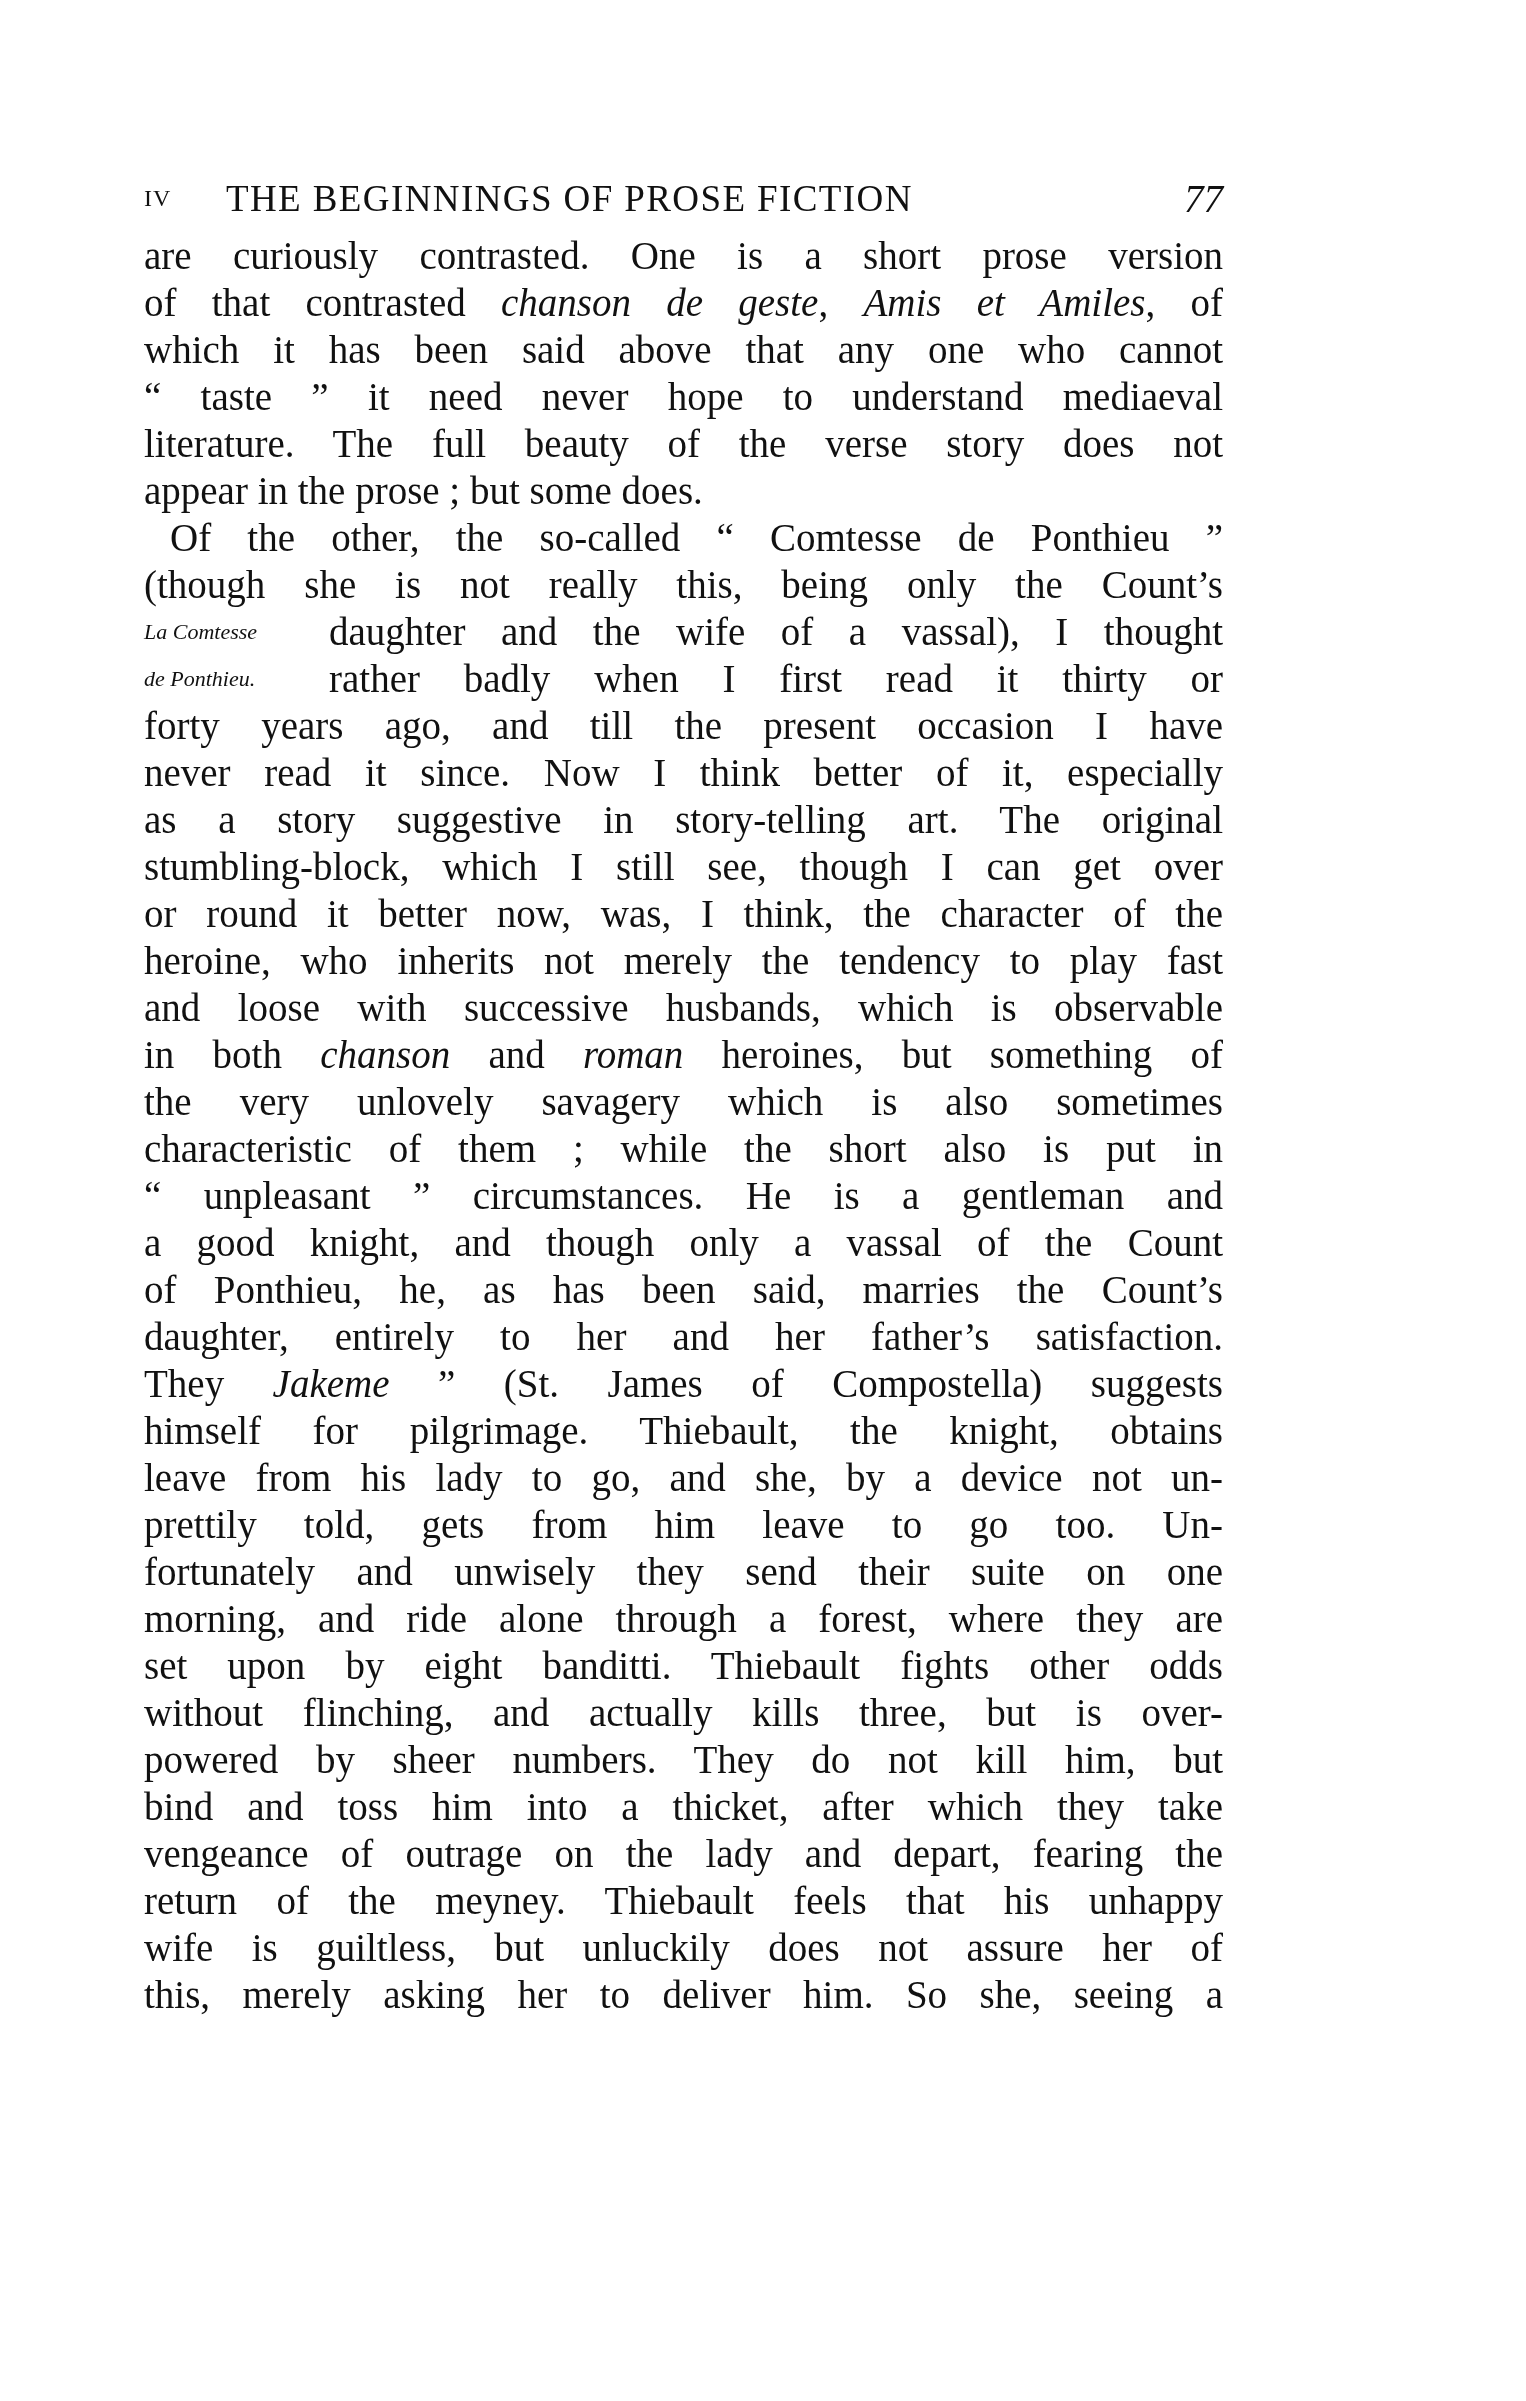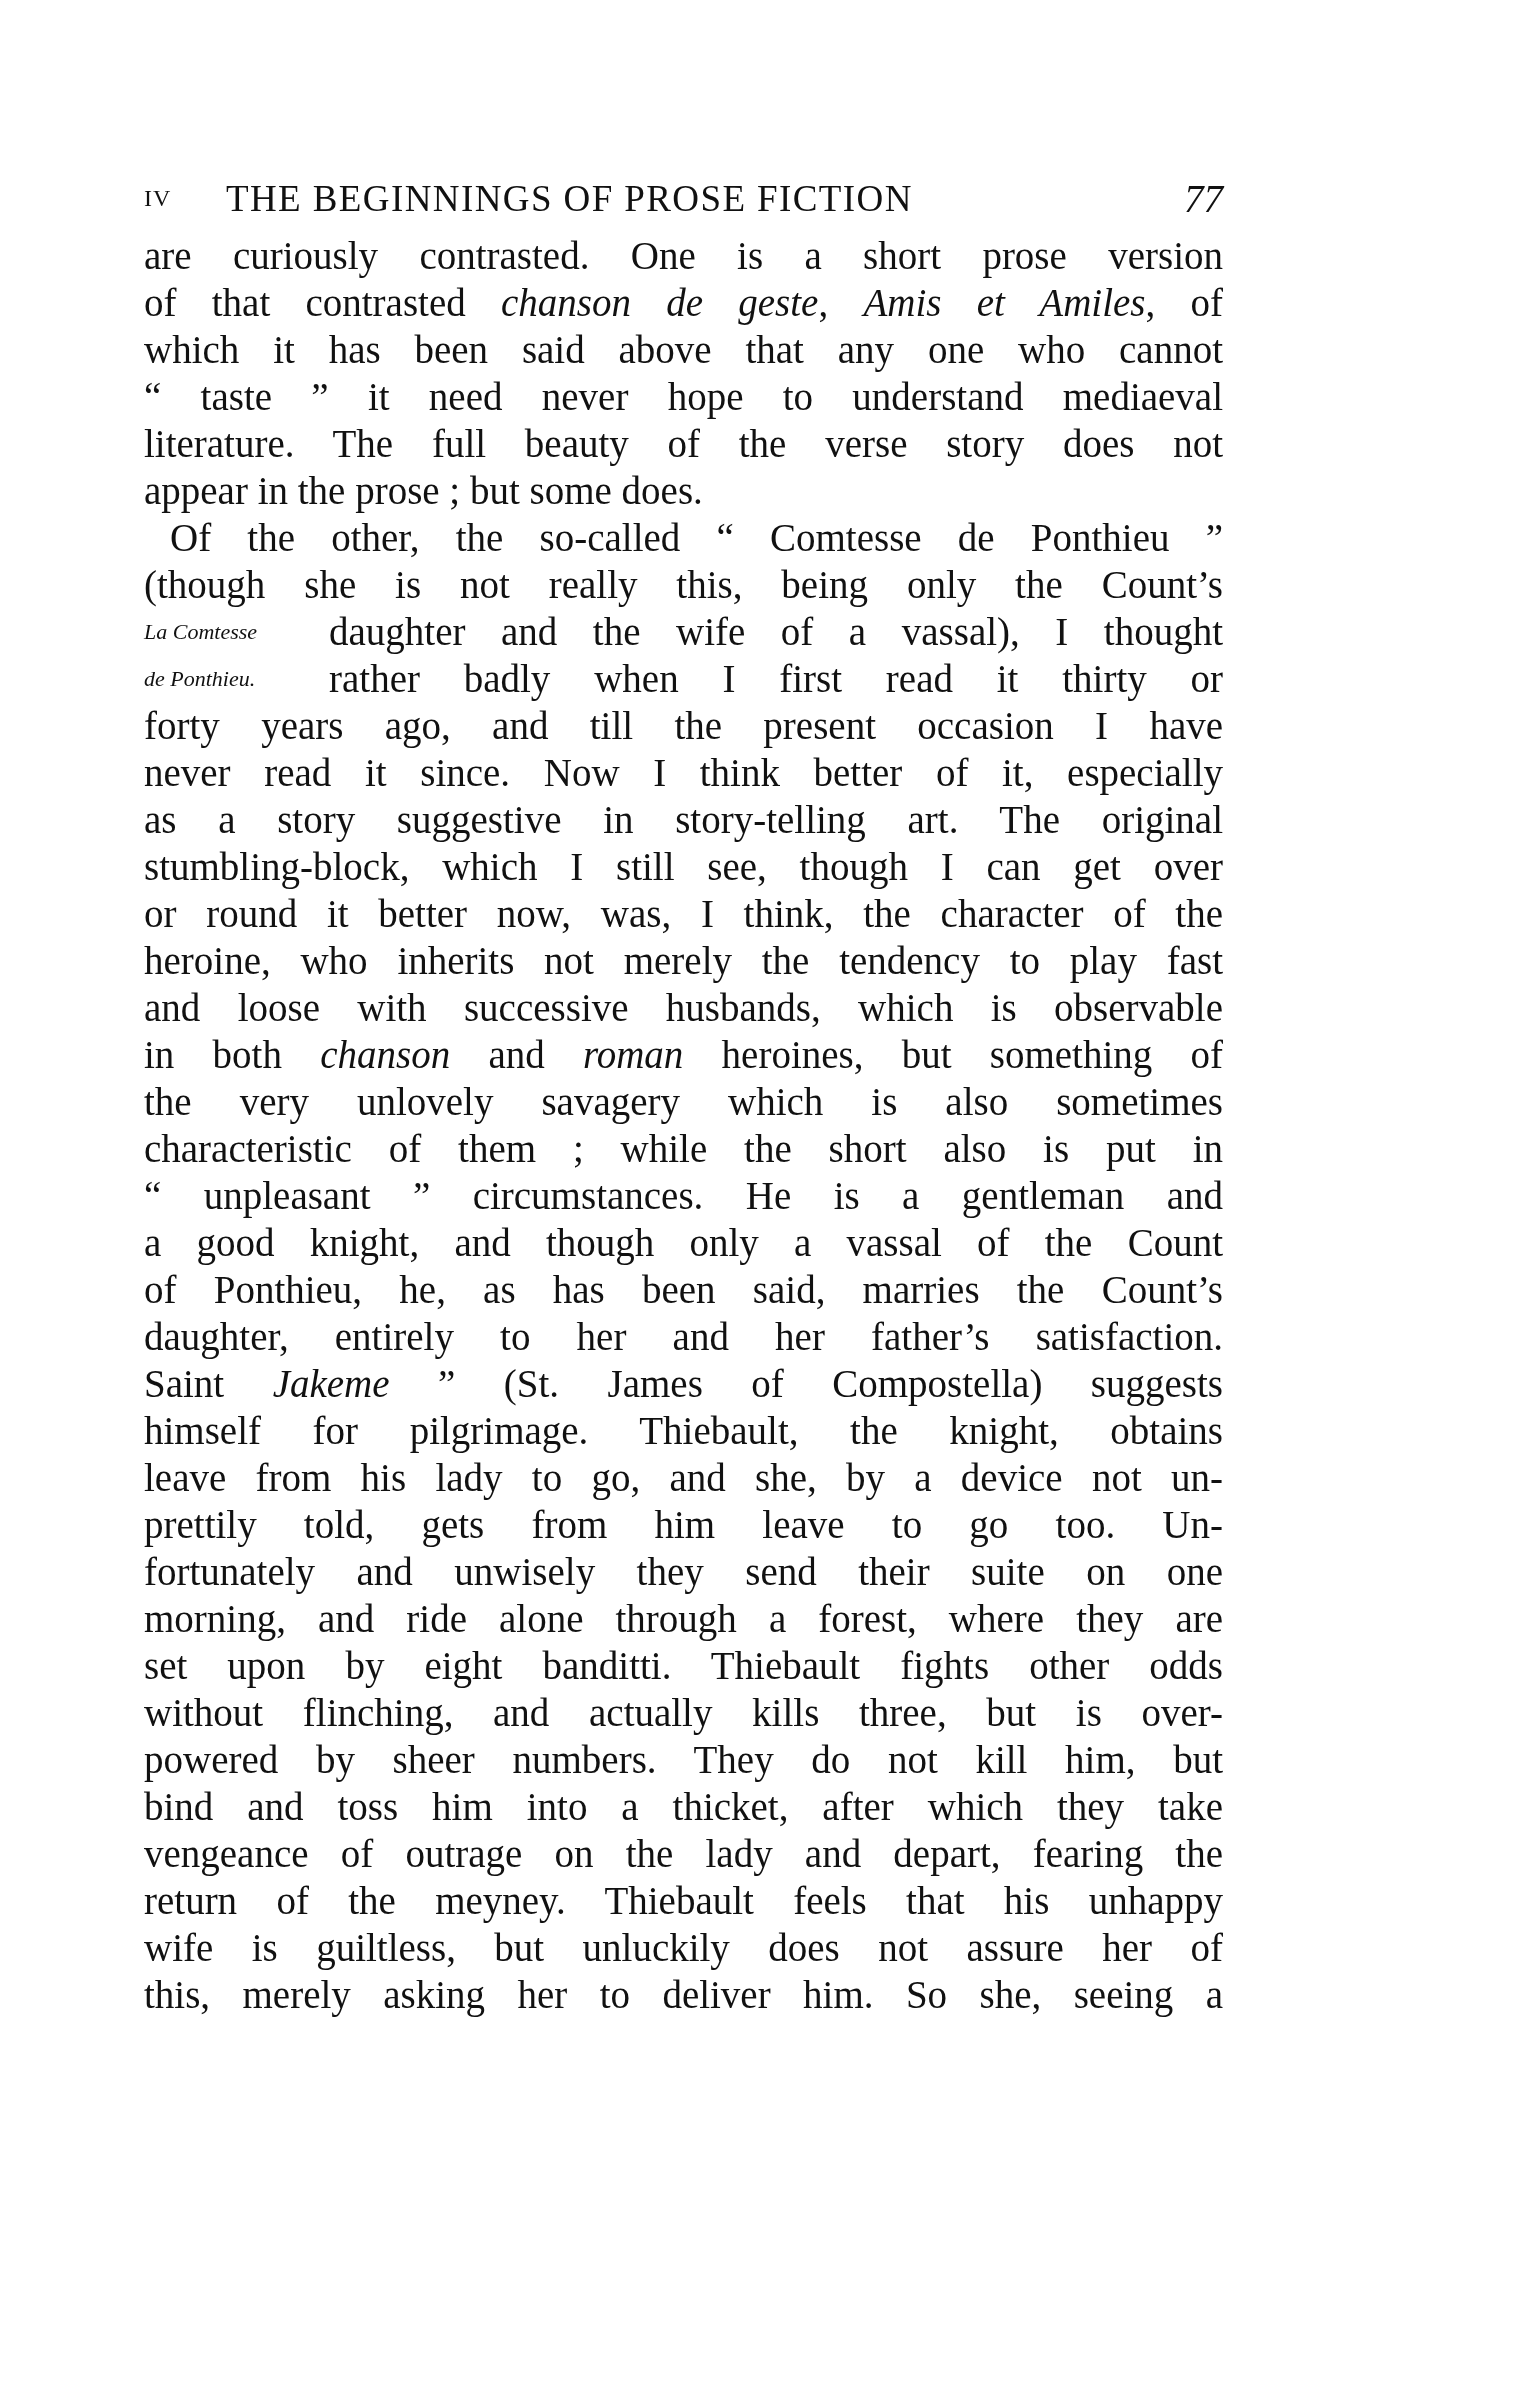--- a/index.html
+++ b/index.html
@@ -64,21 +64,21 @@
       <span class="line"><span>or round it better now, was, I think, the character of the</span></span>
       <span class="line"><span>heroine, who inherits not merely the tendency to play fast</span></span>
       <span class="line"><span>and loose with successive husbands, which is observable</span></span>
       <span class="line"><span>in both </span><i>chanson</i><span> and </span><i>roman</i><span> heroines, but something of</span></span>
       <span class="line"><span>the very unlovely savagery which is also sometimes</span></span>
       <span class="line"><span>characteristic of them ; while the short also is put in</span></span>
       <span class="line"><span>“ unpleasant ” circumstances.  He is a gentleman and</span></span>
       <span class="line"><span>a good knight, and though only a vassal of the Count</span></span>
       <span class="line"><span>of Ponthieu, he, as has been said, marries the Count’s</span></span>
       <span class="line"><span>daughter, entirely to her and her father’s satisfaction.</span></span>
-      <span class="line"><span>Saint </span><i>Jakeme</i><span> ” (St. James of Compostella) suggests</span></span>
+      <span class="line"><span>They </span><i>Jakeme</i><span> ” (St. James of Compostella) suggests</span></span>
       <span class="line"><span>himself for pilgrimage.  Thiebault, the knight, obtains</span></span>
       <span class="line"><span>leave from his lady to go, and she, by a device not un-</span></span>
       <span class="line"><span>prettily told, gets from him leave to go too.  Un-</span></span>
       <span class="line"><span>fortunately and unwisely they send their suite on one</span></span>
       <span class="line"><span>morning, and ride alone through a forest, where they are</span></span>
       <span class="line"><span>set upon by eight banditti.  Thiebault fights other odds</span></span>
       <span class="line"><span>without flinching, and actually kills three, but is over-</span></span>
       <span class="line"><span>powered by sheer numbers.  They do not kill him, but</span></span>
       <span class="line"><span>bind and toss him into a thicket, after which they take</span></span>
       <span class="line"><span>vengeance of outrage on the lady and depart, fearing the</span></span>

